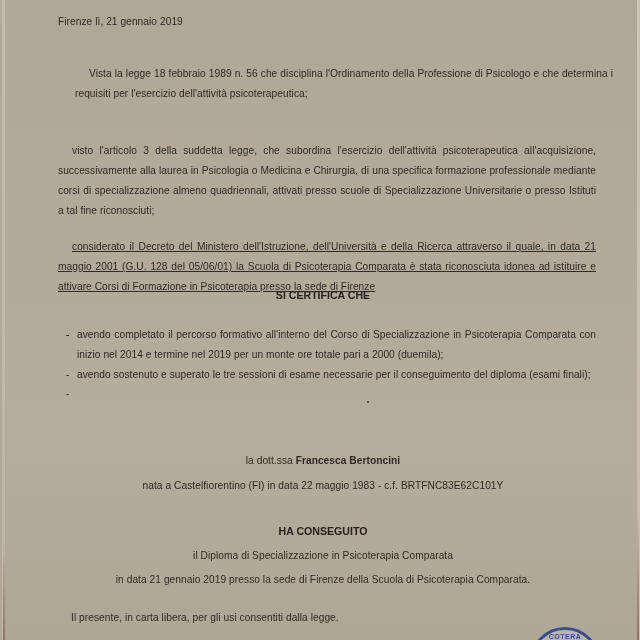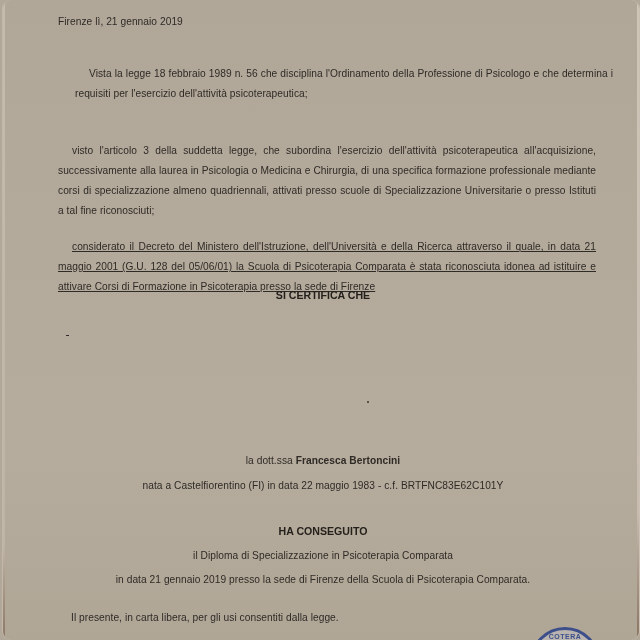--- a/index.html
+++ b/index.html
@@ -17,21 +17,20 @@
     .page {
       position: absolute;
       left: 2px;
       top: 0;
       width: 636px;
       height: 640px;
       background: linear-gradient(180deg, #b1a798 0%, #b4aa9b 40%, #b6ac9d 70%, #b0a696 100%);
       border-left: 1px solid #c2b8aa;
       border-right: 1px solid #c9bfb2;
       overflow: hidden;
-      border-radius: 9px;
     }
     .edge-right {
       position: absolute;
       right: 0;
       top: 0;
       width: 2px;
       height: 640px;
       background: linear-gradient(180deg, #d0c6b8 0%, #c7bcaf 80%, #8a7462 100%);
     }
     .edge-left {
@@ -154,23 +153,25 @@
   <div class="text para p3">considerato il Decreto del Ministero dell'Istruzione, dell'Università e della Ricerca attraverso il quale, in data 21 maggio 2001 (G.U. 128 del 05/06/01) la Scuola di Psicoterapia Comparata è stata riconosciuta idonea ad istituire e attivare Corsi di Formazione in Psicoterapia presso la sede di Firenze</div>
 
   <div class="heading h1">SI CERTIFICA CHE</div>
 
   <ul class="text list">
     <li>
       <span class="dash">-</span>
     </li>
     <li>
       <span class="dash">-</span>
+      <span>avendo completato il percorso formativo all'interno del Corso di Specializzazione in Psicoterapia Comparata con inizio nel 2014 e termine nel 2019 per un monte ore totale pari a 2000 (duemila);</span>
     </li>
     <li>
       <span class="dash">-</span>
+      <span>avendo sostenuto e superato le tre sessioni di esame necessarie per il conseguimento del diploma (esami finali);</span>
     </li>
     <li>
       <span class="dash">-</span>
     </li>
   </ul>
 
   <div class="speck" style="left:364px; top:401px;"></div>
 
   <div class="text centered c1"><span>la dott.ssa </span><span class="name">Francesca Bertoncini</span></div>
   <div class="text centered c2">nata a Castelfiorentino (FI) in data 22 maggio 1983 - c.f. BRTFNC83E62C101Y</div>

